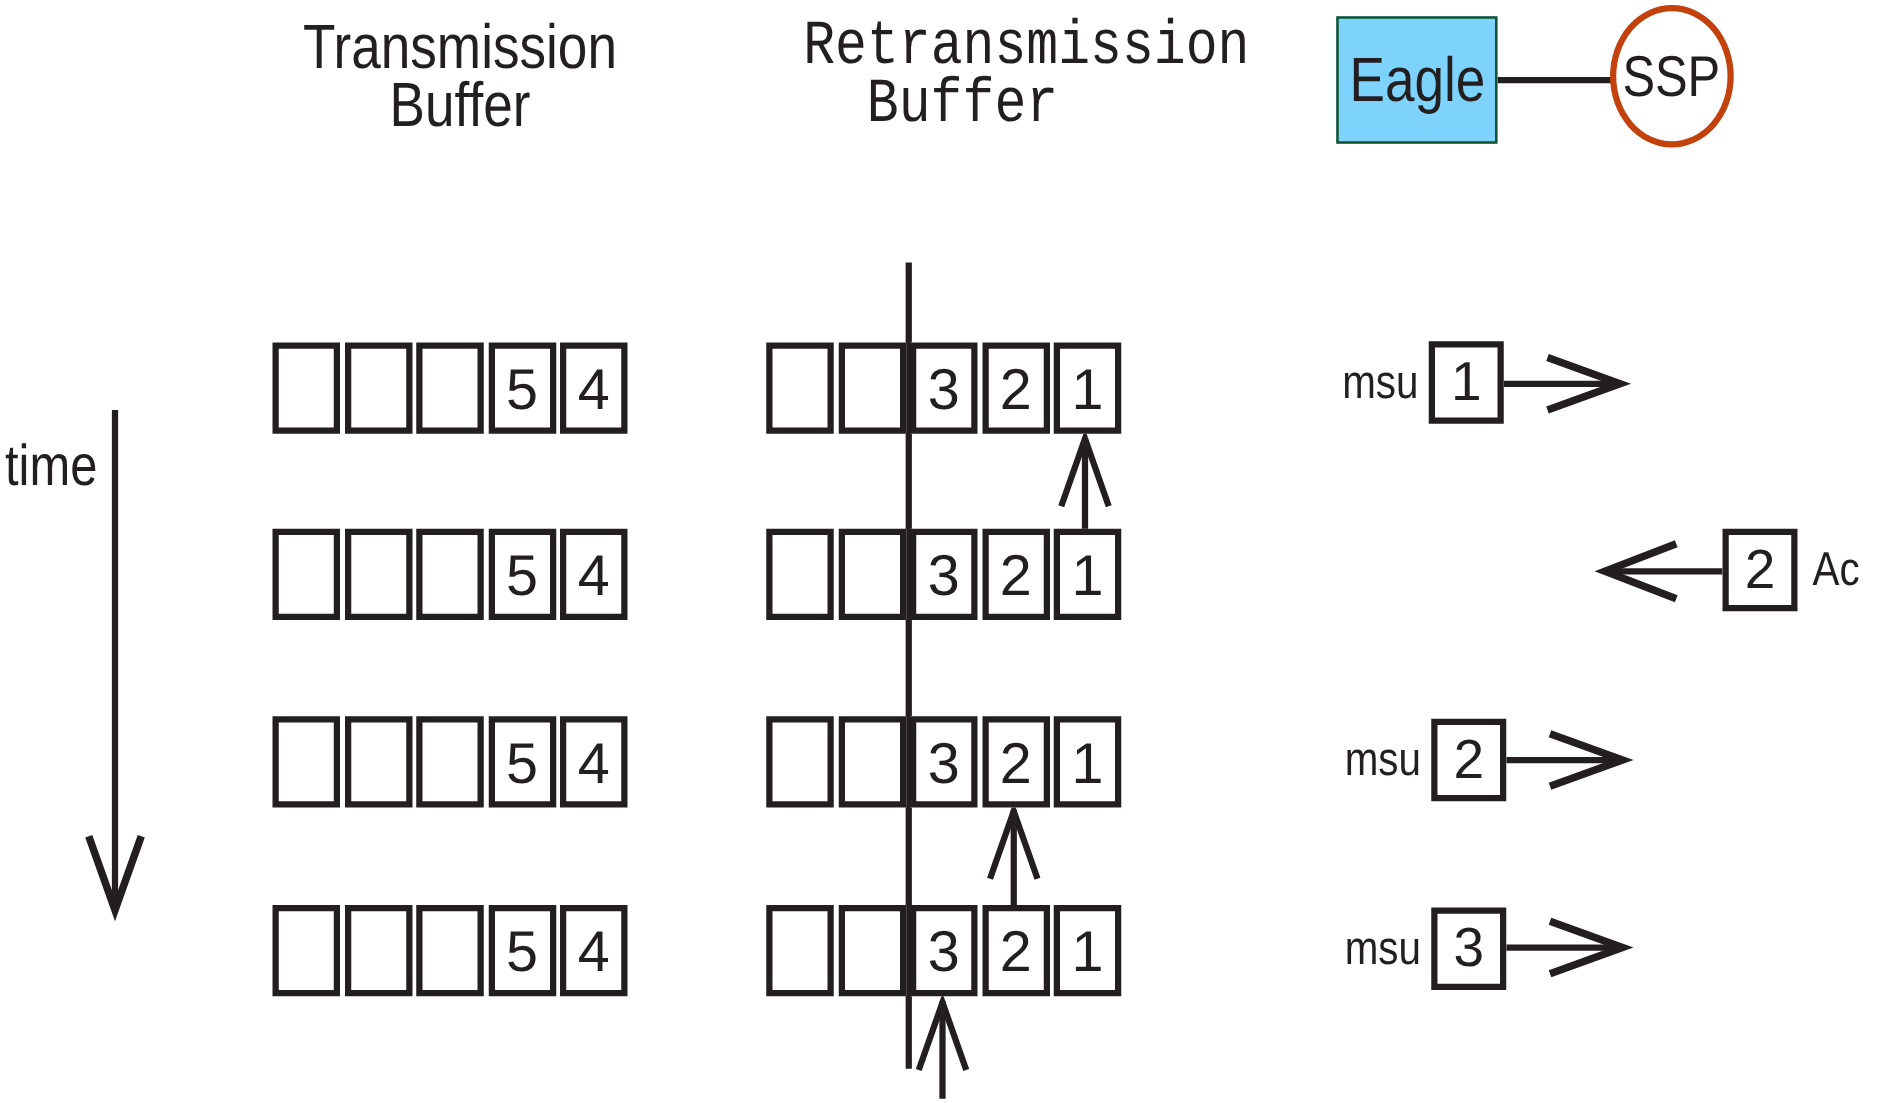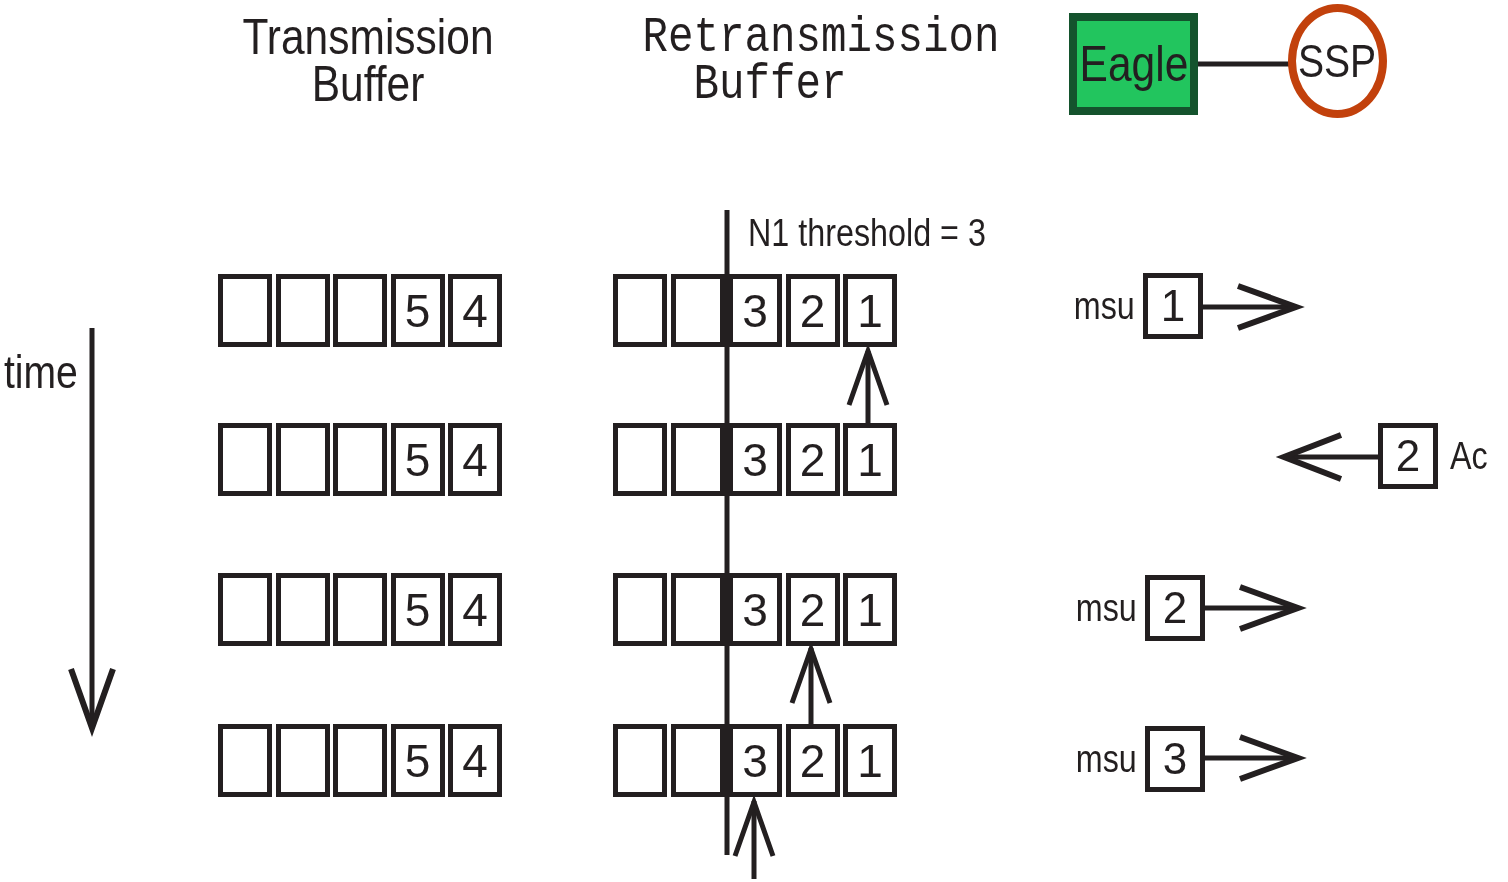--- a/index.html
+++ b/index.html
@@ -14,26 +14,26 @@
   .cx-l{display:inline-block;transform:scaleX(0.85);transform-origin:left center;}
   .cx-r{display:inline-block;transform:scaleX(0.85);transform-origin:right center;}
 
   .hdr{
     width:300px;text-align:center;font-size:50px;line-height:47px;
     font-weight:400;z-index:2;
   }
   .hdr-inner{display:block;transform:scaleX(0.85);transform-origin:center top;}
 
   .node-box{
-    box-sizing:border-box;width:129px;height:102px;border:8px solid #14532d;
+    box-sizing:border-box;width:129px;height:102px;border:2px solid #14532d;
     display:flex;align-items:center;justify-content:center;
-    font-size:50px;background:#22c55e;z-index:2;
+    font-size:50px;background:#7dd3fc;z-index:2;
   }
   .node-ellipse{
-    box-sizing:border-box;width:99px;height:114px;border:8px solid #c2410c;
+    box-sizing:border-box;width:99px;height:114px;border:5px solid #c2410c;
     border-radius:50%;display:flex;align-items:center;justify-content:center;
     font-size:46px;background:#ffffff;z-index:2;
   }
 
   .time-label{font-size:46px;line-height:44px;z-index:2;}
   .threshold-label{font-size:38px;line-height:34px;white-space:nowrap;z-index:2;}
 
   .buffer{
     width:284px;height:73px;display:flex;justify-content:space-between;z-index:2;
   }
@@ -106,23 +106,20 @@
     <span class="cx">Eagle</span>
   </div>
   <div class="abs node-ellipse" style="left:1288px;top:4px;">
     <span class="cx">SSP</span>
   </div>
 
   <div class="abs time-label" style="left:4px;top:350px;text-align:right;">
     <span class="cx-l">time</span>
   </div>
 
-  <div class="abs threshold-label" style="left:748px;top:216px;">
-    <span class="cx-l">N1 threshold = 3</span>
-  </div>
 
   <div class="abs buffer" style="left:218px;top:274px;">
     <div class="cell"></div>
     <div class="cell"></div>
     <div class="cell"></div>
     <div class="cell">5</div>
     <div class="cell">4</div>
   </div>
   <div class="abs buffer" style="left:613px;top:274px;">
     <div class="cell"></div>

